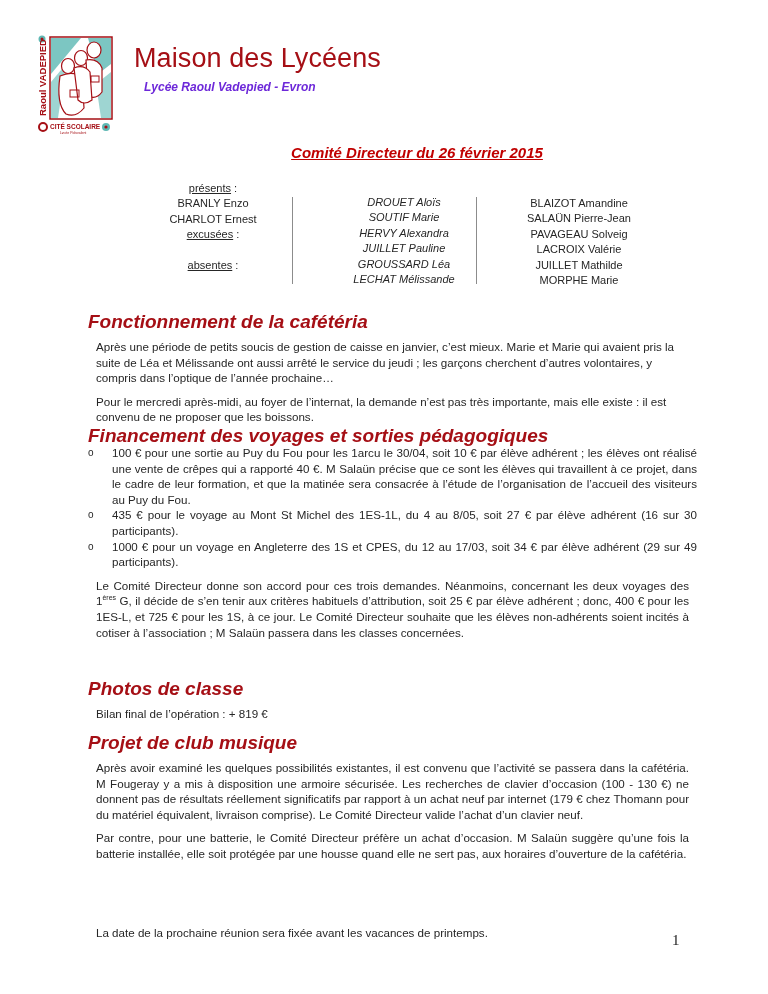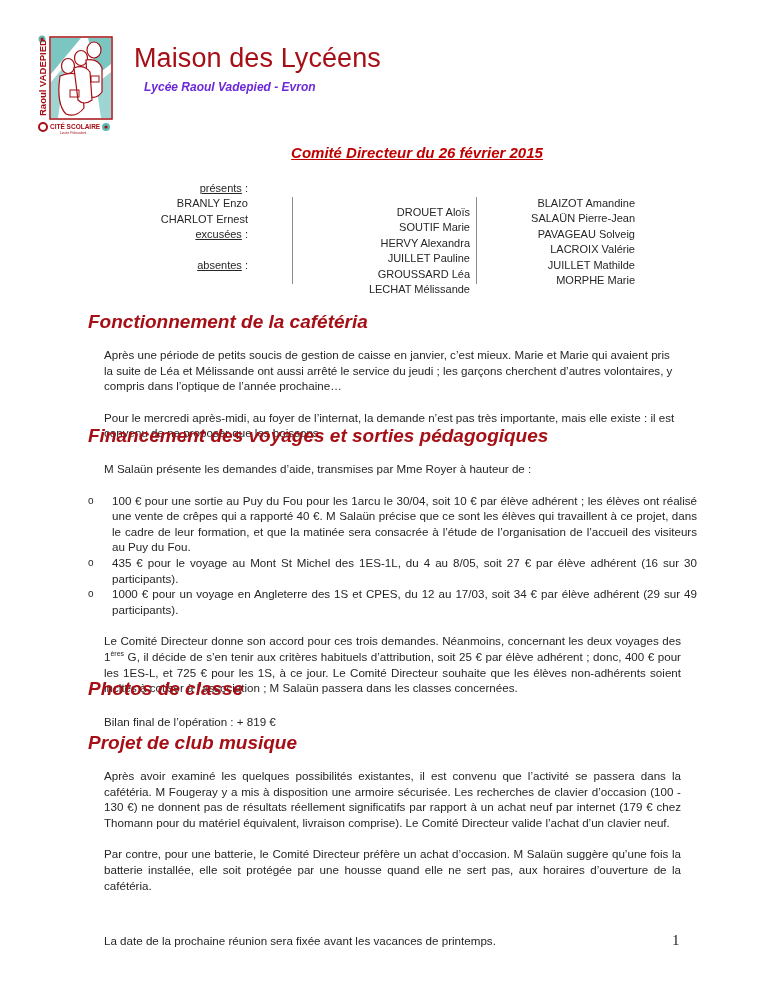--- a/index.html
+++ b/index.html
@@ -18,33 +18,33 @@
       position: absolute; left: 144px; top: 80px;
       font-size: 12px; color: #6d28d9; font-style: italic; font-weight: bold;
     }
     .meeting-title {
       position: absolute; left: 0; width: 768px; top: 144px; text-align: center;
       font-size: 15px; color: #c00000; font-weight: bold; font-style: italic;
       text-decoration: underline;
       padding-left: 33px;
     }
     .attendees { position: absolute; top: 181px; left: 0; width: 768px; font-size: 11px; color: #262626; line-height: 15.4px; }
-    .att-col { position: absolute; text-align: right; }
+    .att-col { position: absolute; text-align: center; margin-left: 14px; }
     .att-col.c1 { left: 150px; width: 98px; top: 0; }
-    .att-col.c2 { left: 310px; width: 160px; top: 24px; }
+    .att-col.c2 { left: 310px; width: 160px; top: 14px; font-style: italic; }
     .att-col.c3 { left: 495px; width: 140px; top: 15px; }
     .att-col div { height: 15.4px; white-space: nowrap; }
     .u { text-decoration: underline; }
     .vline { position: absolute; width: 1px; background: #8c8c8c; top: 197px; height: 87px; }
     .vline.v1 { left: 292px; }
     .vline.v2 { left: 476px; }
 
     .content { position: absolute; left: 88px; width: 609px; font-size: 11.6px; line-height: 15.6px; color: #262626; }
     .section-h { color: #a50f15; font-weight: bold; font-style: italic; font-size: 19px; line-height: 18px; }
-    p { margin: 16px; }
+    p { margin: 8px; }
     .just { text-align: justify; }
     .bullet { position: relative; padding-left: 24px; text-align: justify; }
     .bullet .b { position: absolute; left: 0; top: 0; font-size: 10px; }
     sup { font-size: 7px; line-height: 0; }
     .page-num { position: absolute; left: 672px; top: 932px; font-family: "Liberation Serif", serif; font-size: 15px; color: #222; }
   </style>
 </head>
 <body>
 
 <div class="logo">
@@ -110,21 +110,20 @@
 <div class="vline v2"></div>
 
 <div class="content" style="top:313px;">
   <div class="section-h">Fonctionnement de la cafétéria</div>
   <p>Après une période de petits soucis de gestion de caisse en janvier, c’est mieux. Marie et Marie qui avaient pris la suite de Léa et Mélissande ont aussi arrêté le service du jeudi ; les garçons cherchent d’autres volontaires, y compris dans l’optique de l’année prochaine…</p>
   <p>Pour le mercredi après-midi, au foyer de l’internat, la demande n’est pas très importante, mais elle existe : il est convenu de ne proposer que les boissons.</p>
 </div>
 
 <div class="content" style="top:427px;">
   <div class="section-h">Financement des voyages et sorties pédagogiques</div>
-  <p>M Salaün présente les demandes d’aide, transmises par Mme Royer à hauteur de :</p>
   <div class="bullet"><span class="b">o</span><span>100 € pour une sortie au Puy du Fou pour les 1arcu le 30/04, soit 10 € par élève adhérent ; les élèves ont réalisé une vente de crêpes qui a rapporté 40 €. M Salaün précise que ce sont les élèves qui travaillent à ce projet, dans le cadre de leur formation, et que la matinée sera consacrée à l’étude de l’organisation de l’accueil des visiteurs au Puy du Fou.</span></div>
   <div class="bullet"><span class="b">o</span><span>435 € pour le voyage au Mont St Michel des 1ES-1L, du 4 au 8/05, soit 27 € par élève adhérent (16 sur 30 participants).</span></div>
   <div class="bullet"><span class="b">o</span><span>1000 € pour un voyage en Angleterre des 1S et CPES, du 12 au 17/03, soit 34 € par élève adhérent (29 sur 49 participants).</span></div>
   <p class="just"><span>Le Comité Directeur donne son accord pour ces trois demandes. Néanmoins, concernant les deux voyages des 1</span><sup>ères</sup><span> G, il décide de s’en tenir aux critères habituels d’attribution, soit 25 € par élève adhérent ; donc, 400 € pour les 1ES-L, et 725 € pour les 1S, à ce jour. Le Comité Directeur souhaite que les élèves non-adhérents soient incités à cotiser à l’association ; M Salaün passera dans les classes concernées.</span></p>
 </div>
 
 <div class="content" style="top:680px;">
   <div class="section-h">Photos de classe</div>
   <p>Bilan final de l’opération : + 819 €</p>
 </div>

